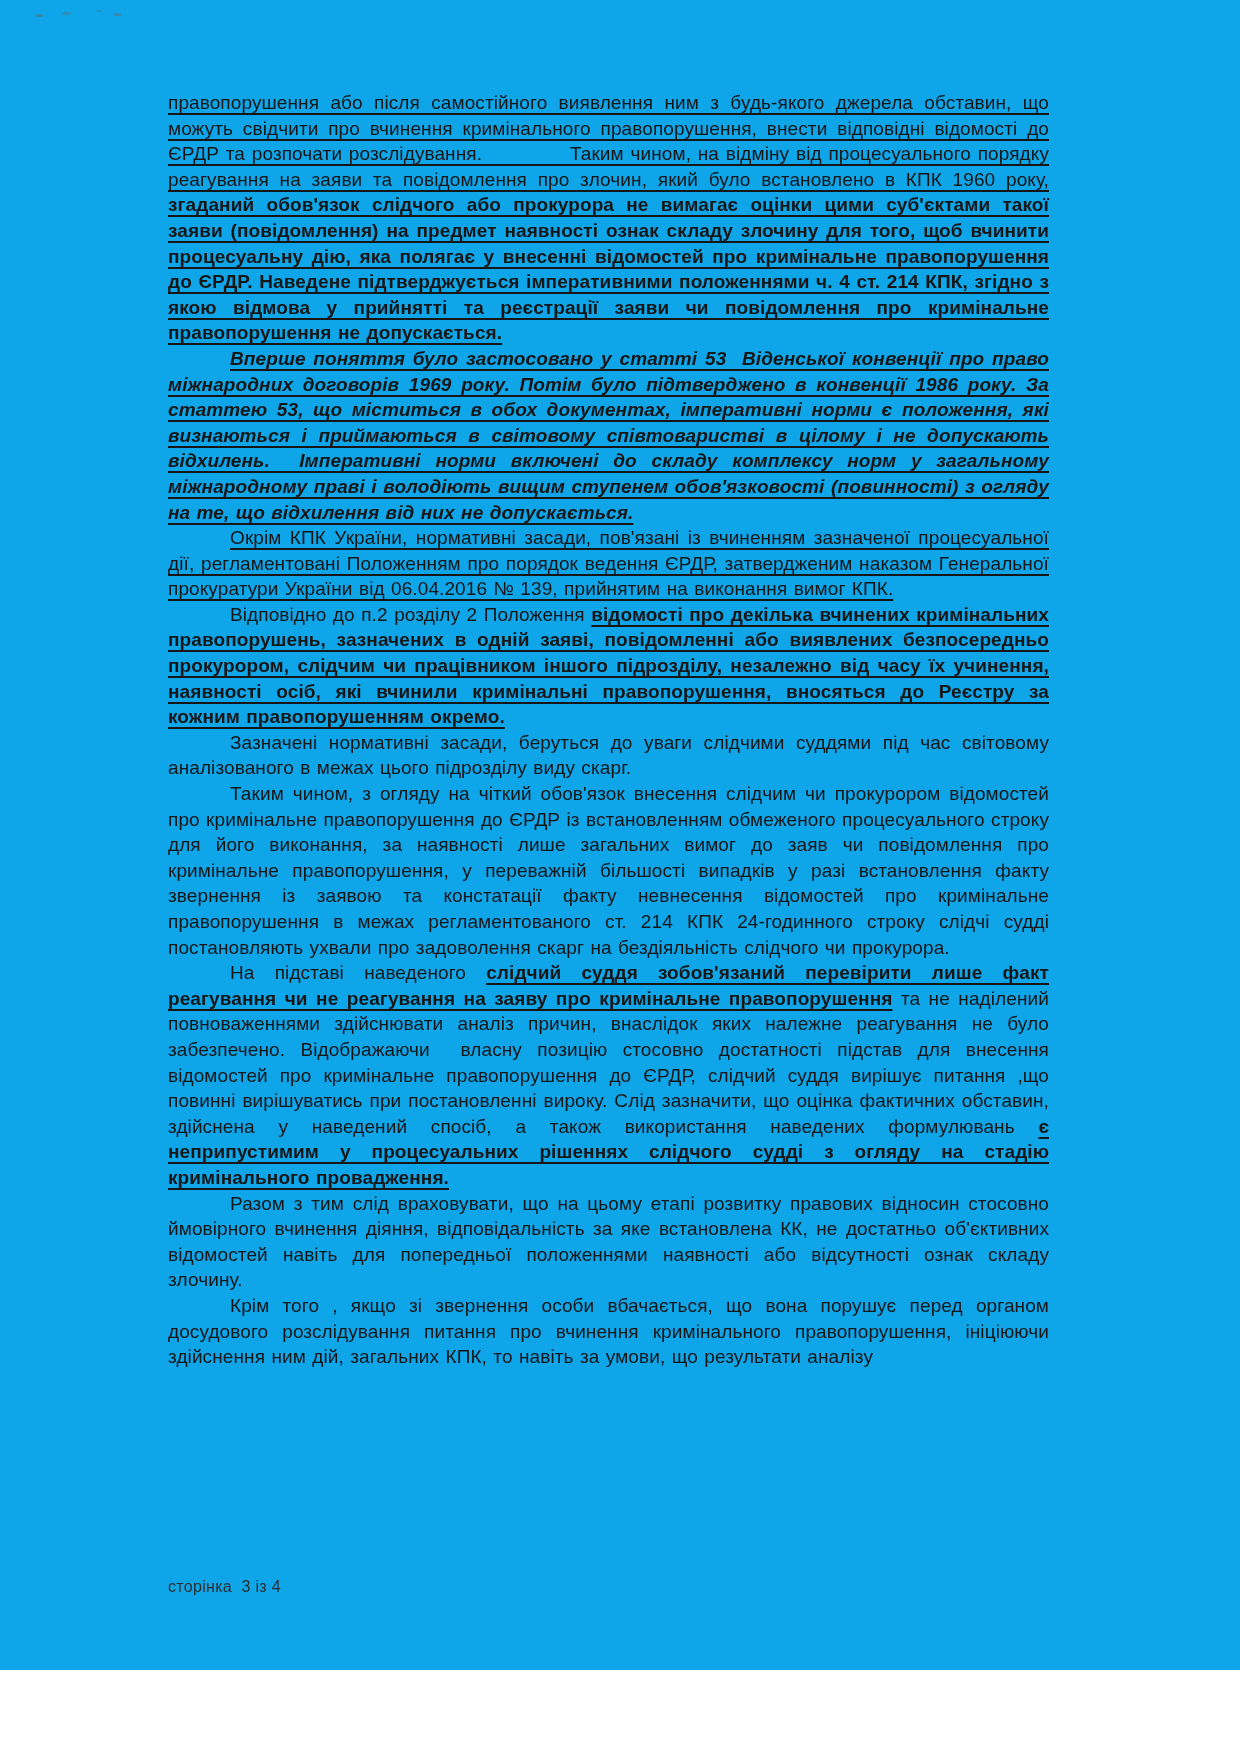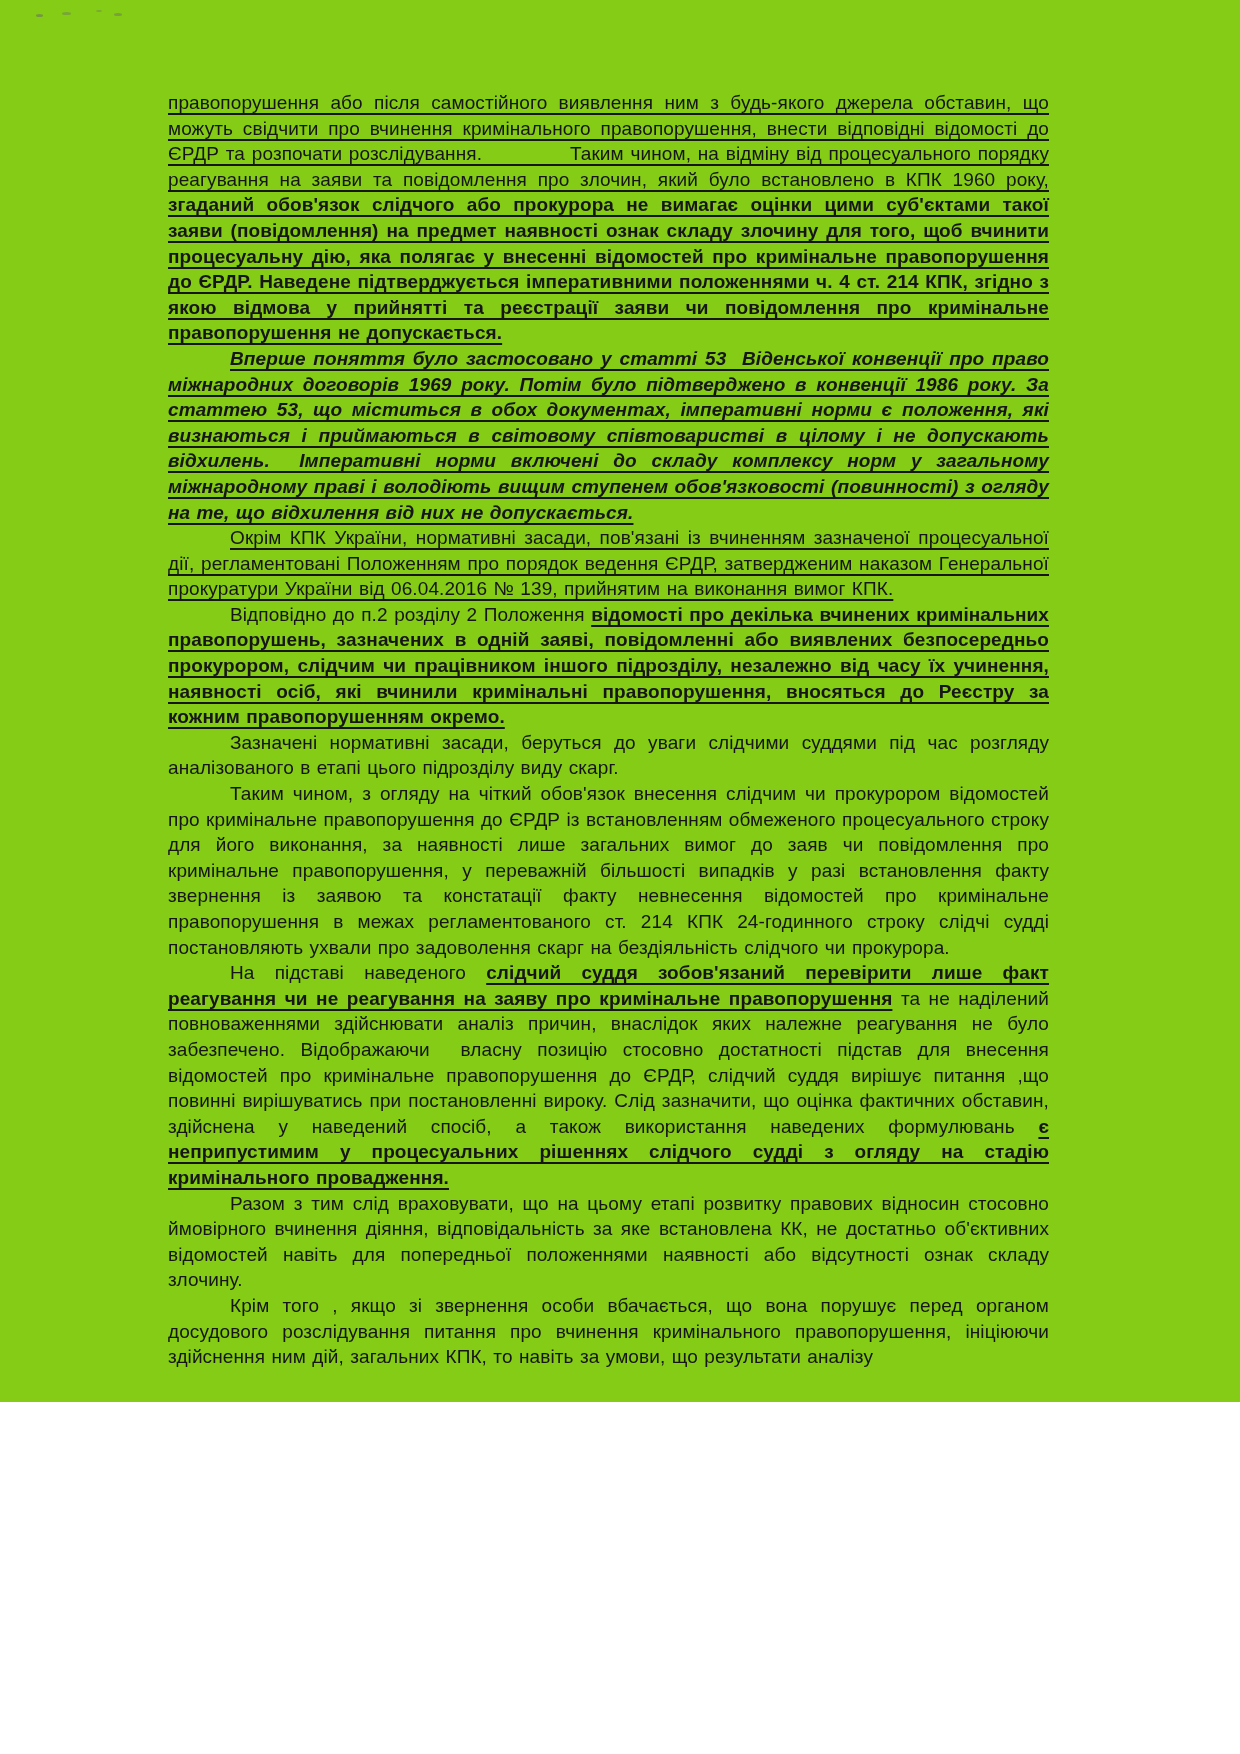--- a/index.html
+++ b/index.html
@@ -3,22 +3,22 @@
 <meta charset="utf-8">
 <style>
   html, body { margin: 0; padding: 0; }
   body {
     background: #ffffff;
     font-family: "Liberation Sans", sans-serif;
   }
   .page {
     position: relative;
     width: 1240px;
-    height: 1402px;
-    background: #84cc16;
+    height: 1670px;
+    background: #0ea5e9;
     overflow: hidden;
     color: #161616;
   }
   .doc-body {
     position: absolute;
     left: 168px;
     top: 90px;
     width: 881px;
   }
   .doc-body p {
@@ -66,21 +66,21 @@
   <span class="speck s1"></span>
   <span class="speck s2"></span>
   <span class="speck s3"></span>
   <span class="speck s4"></span>
 
   <div class="doc-body" id="doc-body">
       <p><span class="run-u">правопорушення або після самостійного виявлення ним з будь-якого джерела обставин, що можуть свідчити про вчинення кримінального правопорушення, внести відповідні відомості до ЄРДР та розпочати розслідування.&nbsp;&nbsp;&nbsp;&nbsp;&nbsp;&nbsp;&nbsp;&nbsp;&nbsp;&nbsp;&nbsp;&nbsp; Таким чином, на відміну від процесуального порядку реагування на заяви та повідомлення про злочин, який було встановлено в КПК 1960 року, </span><span class="run-b run-u">згаданий обов'язок слідчого або прокурора не вимагає оцінки цими суб'єктами такої заяви (повідомлення) на предмет наявності ознак складу злочину для того, щоб вчинити процесуальну дію, яка полягає у внесенні відомостей про кримінальне правопорушення до ЄРДР. Наведене підтверджується імперативними положеннями ч. 4 ст. 214 КПК, згідно з якою відмова у прийнятті та реєстрації заяви чи повідомлення про кримінальне правопорушення не допускається.</span></p>
       <p class="indent"><span class="run-b run-i run-u">Вперше поняття було застосовано у статті 53&nbsp; Віденської конвенції про право міжнародних договорів 1969 року. Потім було підтверджено в конвенції 1986 року. За статтею 53, що міститься в обох документах, імперативні норми є положення, які визнаються і приймаються в світовому співтоваристві в цілому і не допускають відхилень.&nbsp; Імперативні норми включені до складу комплексу норм у загальному міжнародному праві і володіють вищим ступенем обов'язковості (повинності) з огляду на те, що відхилення від них не допускається.</span></p>
       <p class="indent"><span class="run-u">Окрім КПК України, нормативні засади, пов'язані із вчиненням зазначеної процесуальної дії, регламентовані Положенням про порядок ведення ЄРДР, затвердженим наказом Генеральної прокуратури України від 06.04.2016 №&nbsp;139, прийнятим на виконання вимог КПК.</span></p>
       <p class="indent"><span>Відповідно до п.2 розділу 2 Положення </span><span class="run-b run-u">відомості про декілька вчинених кримінальних правопорушень, зазначених в одній заяві, повідомленні або виявлених безпосередньо прокурором, слідчим чи працівником іншого підрозділу, незалежно від часу їх учинення, наявності осіб, які вчинили кримінальні правопорушення, вносяться до Реєстру за кожним правопорушенням окремо.</span></p>
-      <p class="indent"><span>Зазначені нормативні засади, беруться до уваги слідчими суддями під час розгляду аналізованого в етапі цього підрозділу виду скарг.</span></p>
+      <p class="indent"><span>Зазначені нормативні засади, беруться до уваги слідчими суддями під час світовому аналізованого в межах цього підрозділу виду скарг.</span></p>
       <p class="indent"><span>Таким чином, з огляду на чіткий обов'язок внесення слідчим чи прокурором відомостей про кримінальне правопорушення до ЄРДР із встановленням обмеженого процесуального строку для його виконання, за наявності лише загальних вимог до заяв чи повідомлення про кримінальне правопорушення, у переважній більшості випадків у разі встановлення факту звернення із заявою та констатації факту невнесення відомостей про кримінальне правопорушення в межах регламентованого ст. 214 КПК 24-годинного строку слідчі судді постановляють ухвали про задоволення скарг на бездіяльність слідчого чи прокурора.</span></p>
       <p class="indent"><span>На підставі наведеного </span><span class="run-b run-u">слідчий суддя зобов'язаний перевірити лише факт реагування чи не реагування на заяву про кримінальне правопорушення</span><span> та не наділений повноваженнями здійснювати аналіз причин, внаслідок яких належне реагування не було забезпечено. Відображаючи&nbsp; власну позицію стосовно достатності підстав для внесення відомостей про кримінальне правопорушення до ЄРДР, слідчий суддя вирішує питання ,що повинні вирішуватись при постановленні вироку. Слід зазначити, що оцінка фактичних обставин, здійснена у наведений спосіб, а також використання наведених формулювань </span><span class="run-b run-u">є неприпустимим у процесуальних рішеннях слідчого судді з огляду на стадію кримінального провадження.</span></p>
       <p class="indent"><span>Разом з тим слід враховувати, що на цьому етапі розвитку правових відносин стосовно ймовірного вчинення діяння, відповідальність за яке встановлена КК, не достатньо об'єктивних відомостей навіть для попередньої положеннями наявності або відсутності ознак складу злочину.</span></p>
       <p class="indent"><span>Крім того , якщо зі звернення особи вбачається, що вона порушує перед органом досудового розслідування питання про вчинення кримінального правопорушення, ініціюючи здійснення ним дій, загальних КПК, то навіть за умови, що результати аналізу</span></p>
     </div>
 
   <div class="footer">сторінка&nbsp; 3 із 4</div>
 </div>
 
 </body></html>

